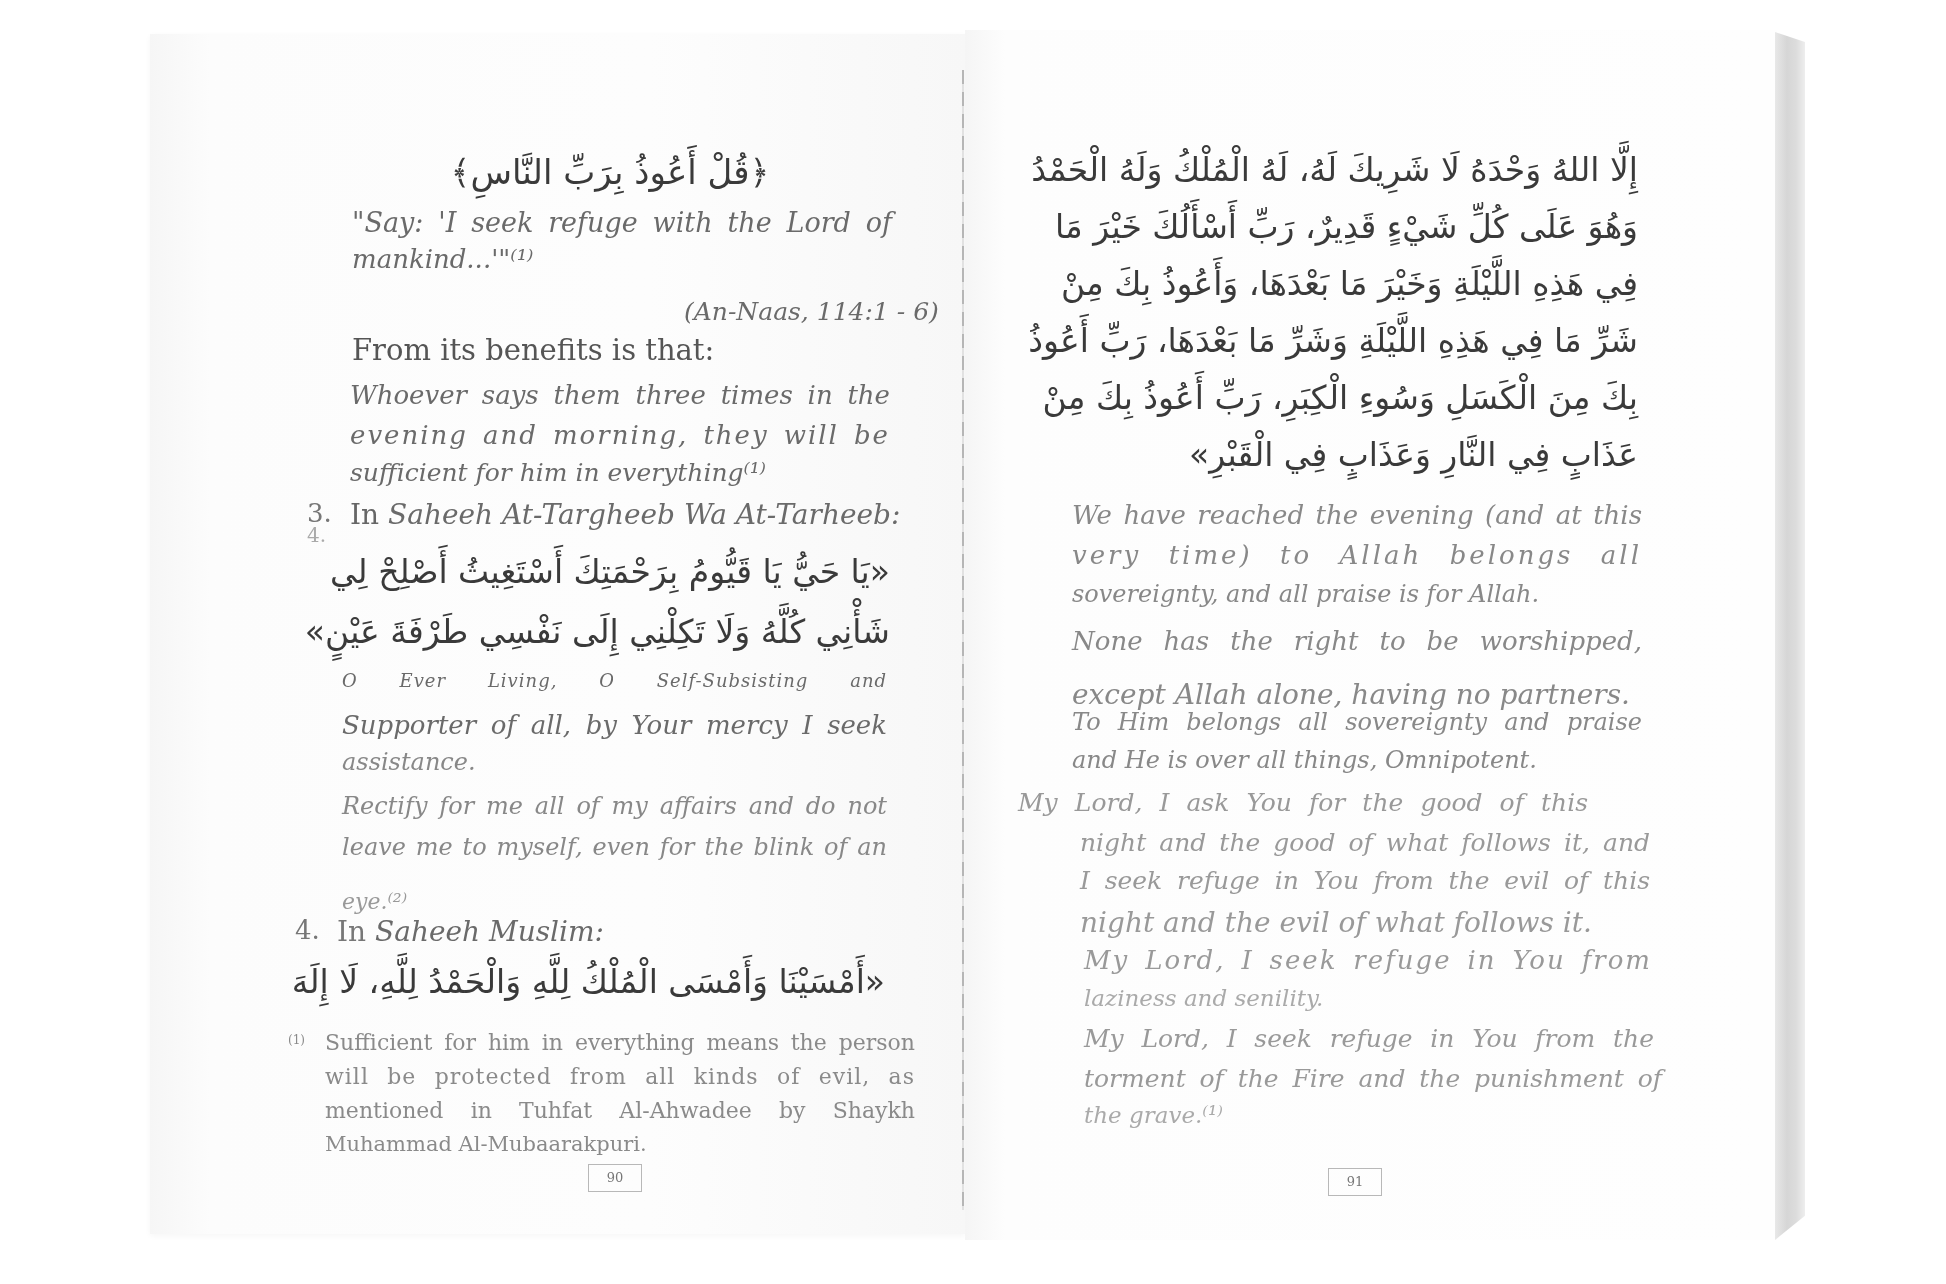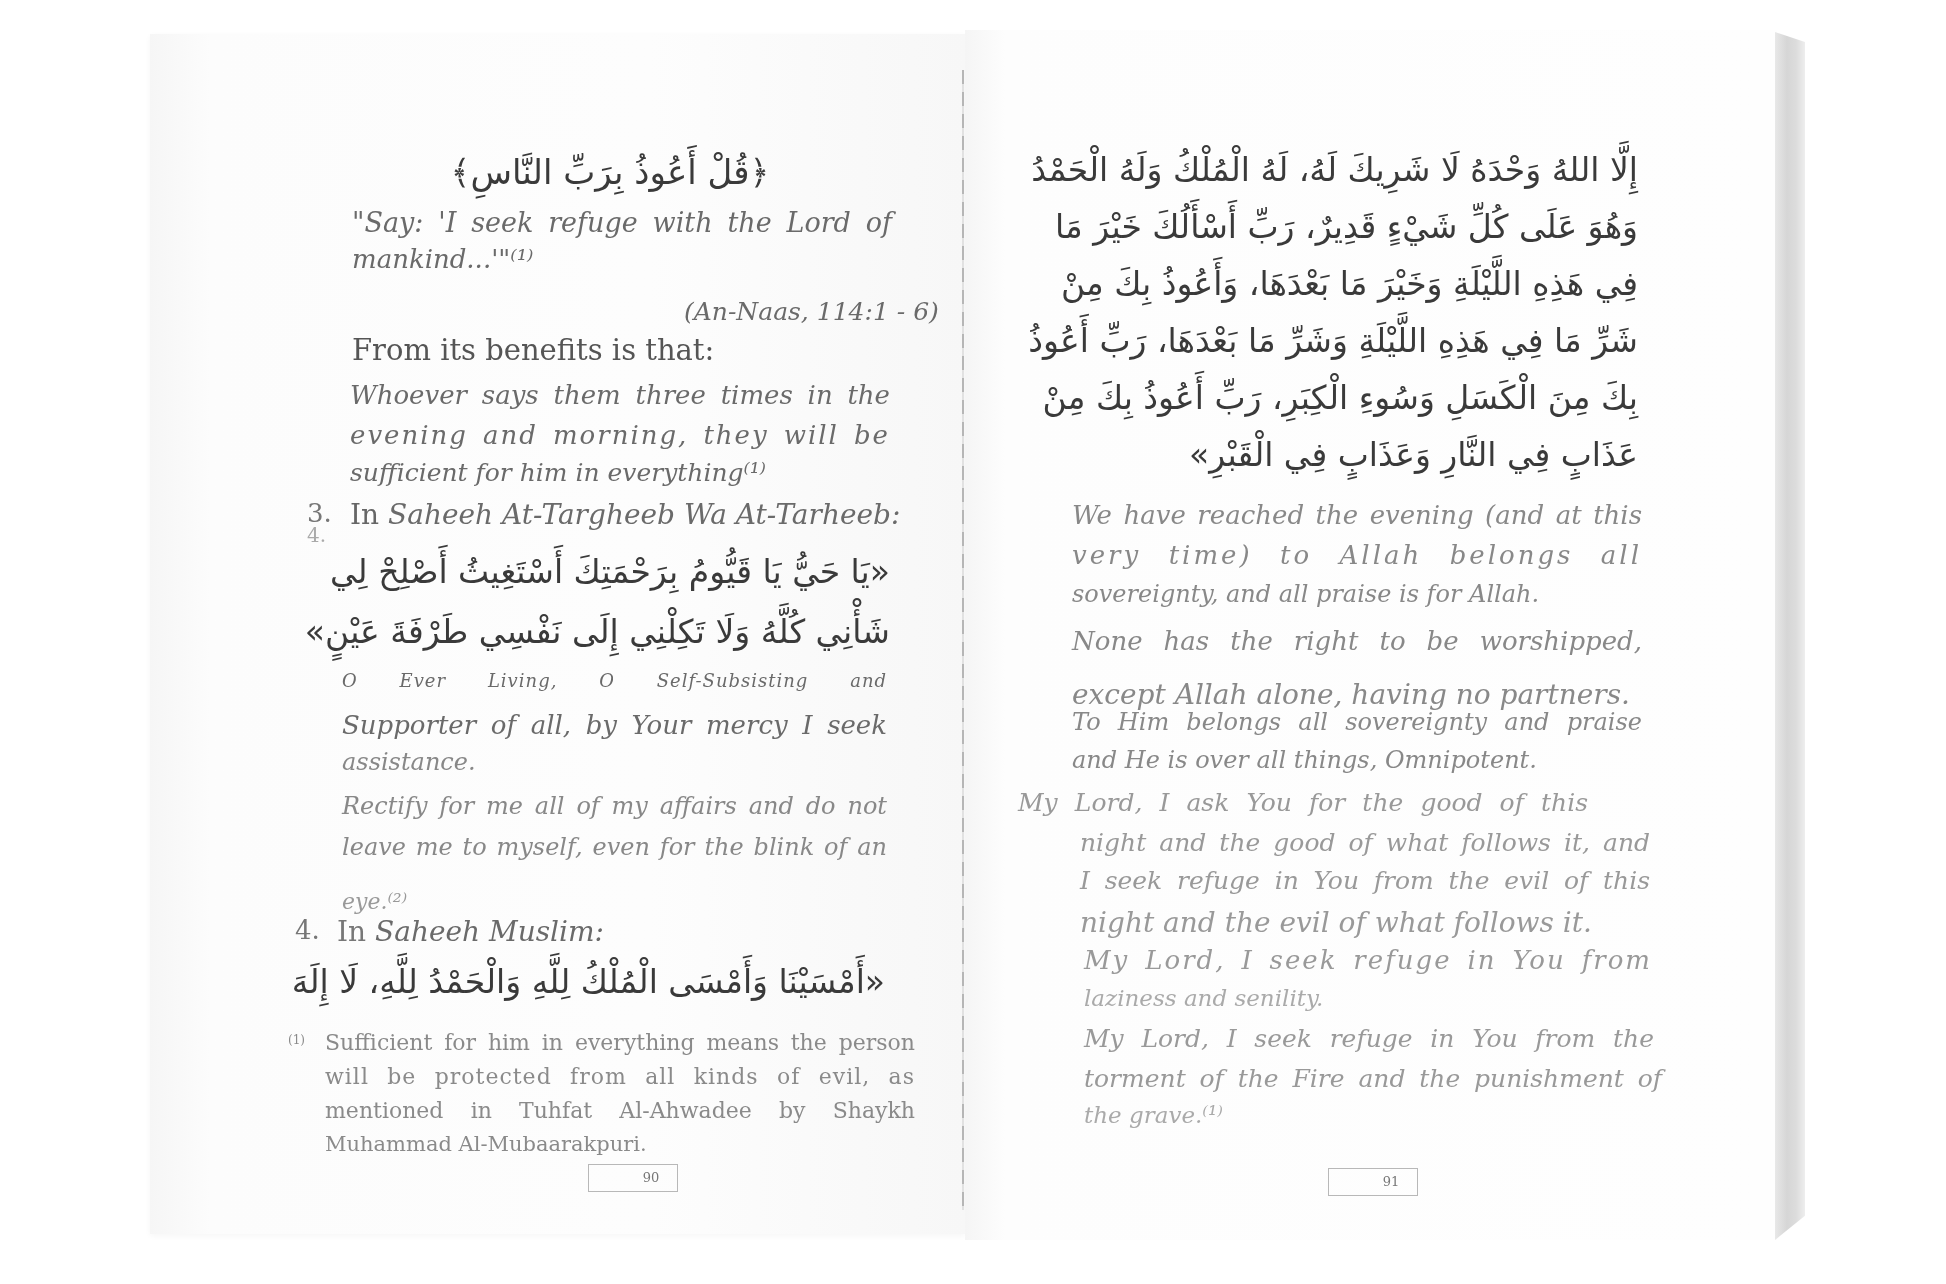--- a/index.html
+++ b/index.html
@@ -30,21 +30,21 @@
     position: absolute; left: 962px; top: 70px; width: 2px; height: 1140px;
     background: repeating-linear-gradient(180deg, #9a9a9a 0 14px, #d8d8d8 14px 22px);
     opacity: 0.7;
   }
   .txt { position: absolute; color: #4a4a4a; white-space: nowrap; }
   .it { font-style: italic; color: #6a6a6a; }
   .ar { direction: rtl; font-family: "DejaVu Sans", sans-serif; color: #3a3a3a; }
   .fn { color: #8a8a8a; }
   .pg-num {
     position: absolute; border: 1px solid #b8b8b8; color: #777;
-    font-size: 13px; text-align: center; line-height: 26px; width: 52px; height: 26px; padding-left: 36px;
+    font-size: 13px; text-align: center; line-height: 26px; width: 52px; height: 26px;
   }
   .line-just { text-align: justify; text-align-last: justify; white-space: normal; }
 </style>
 </head>
 <body>
 
 <div class="book">
   <div class="page page-left"></div>
   <div class="page page-right"></div>
   <div class="page-edge"></div>

